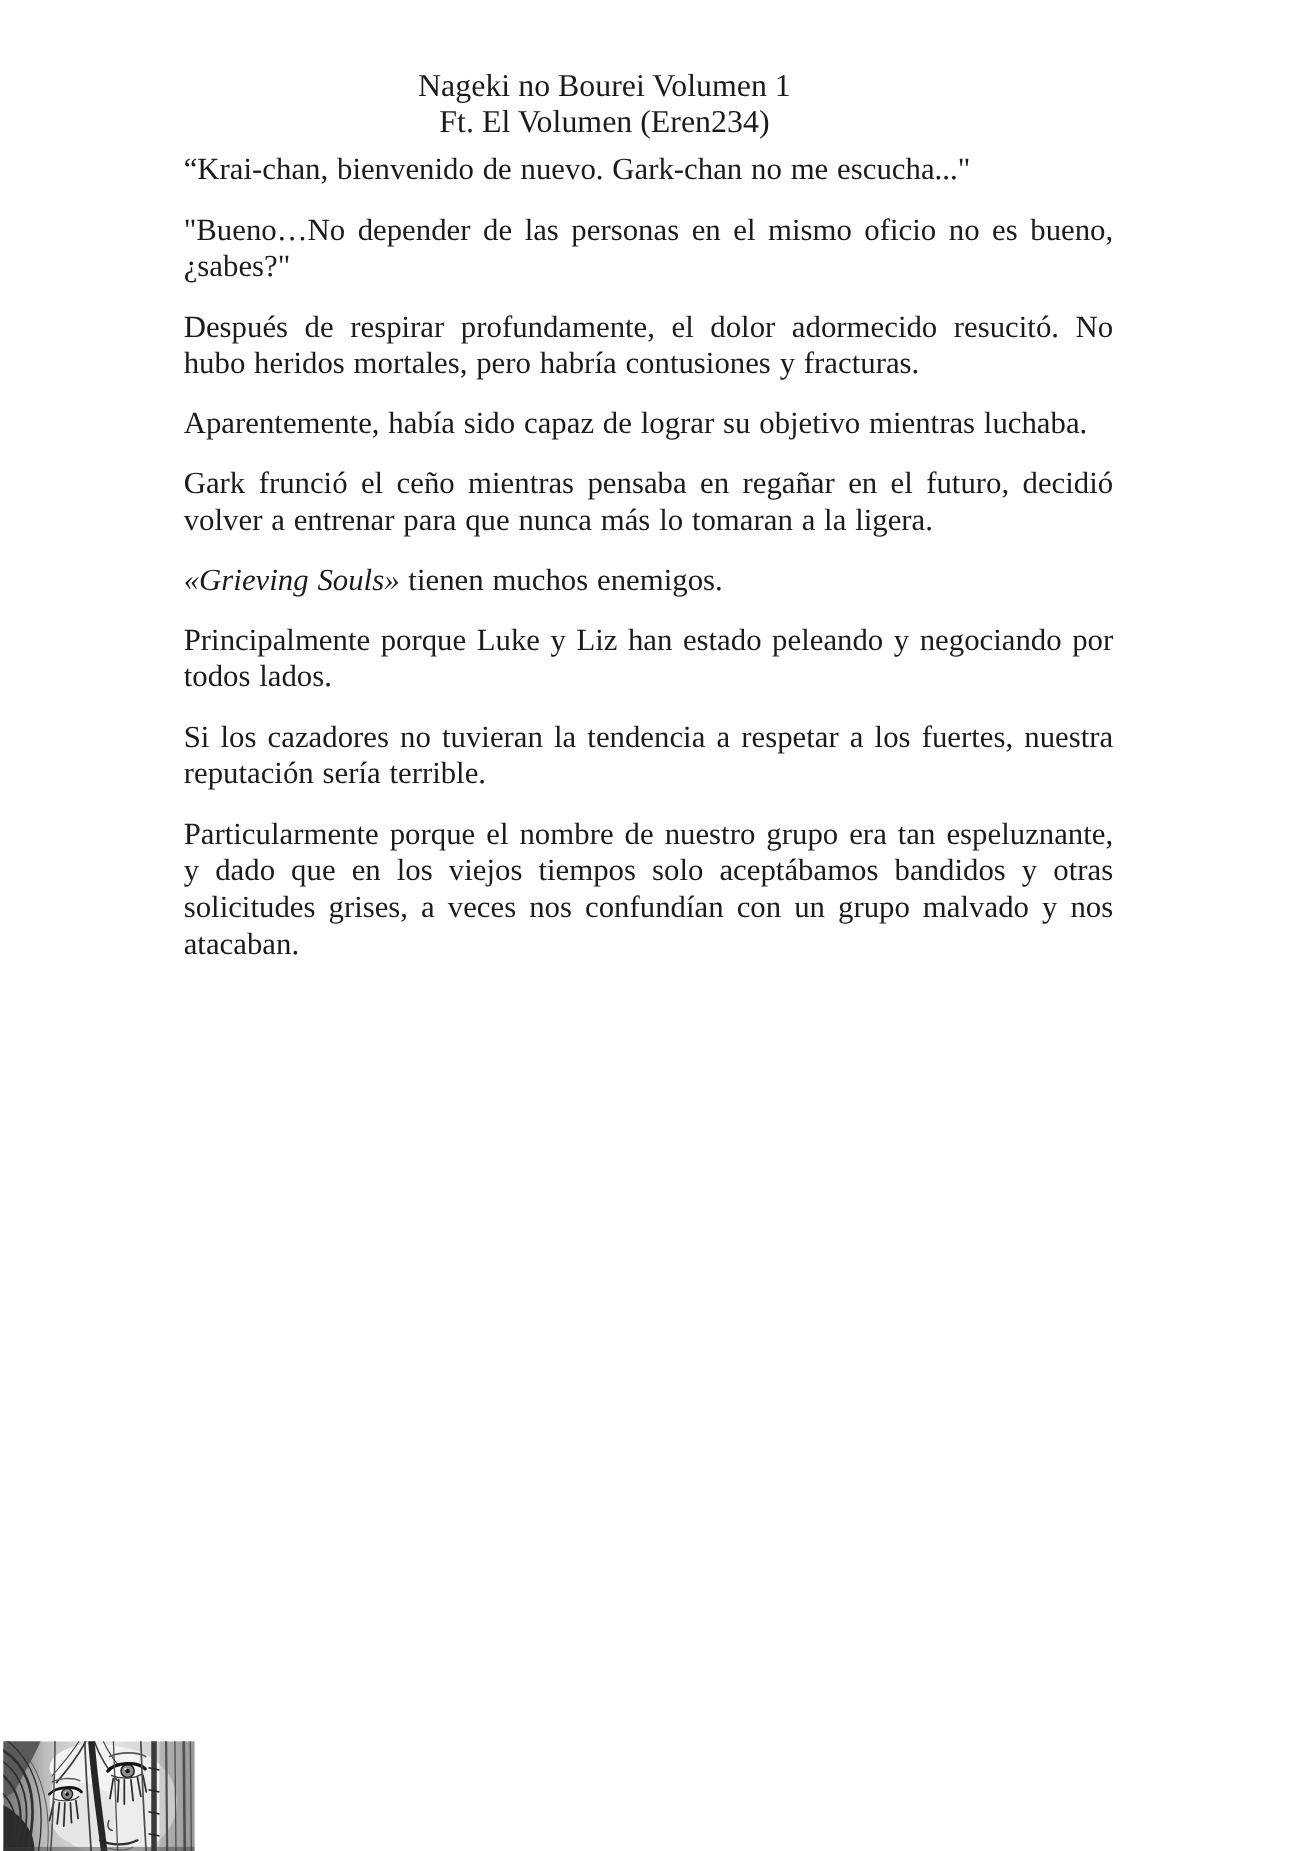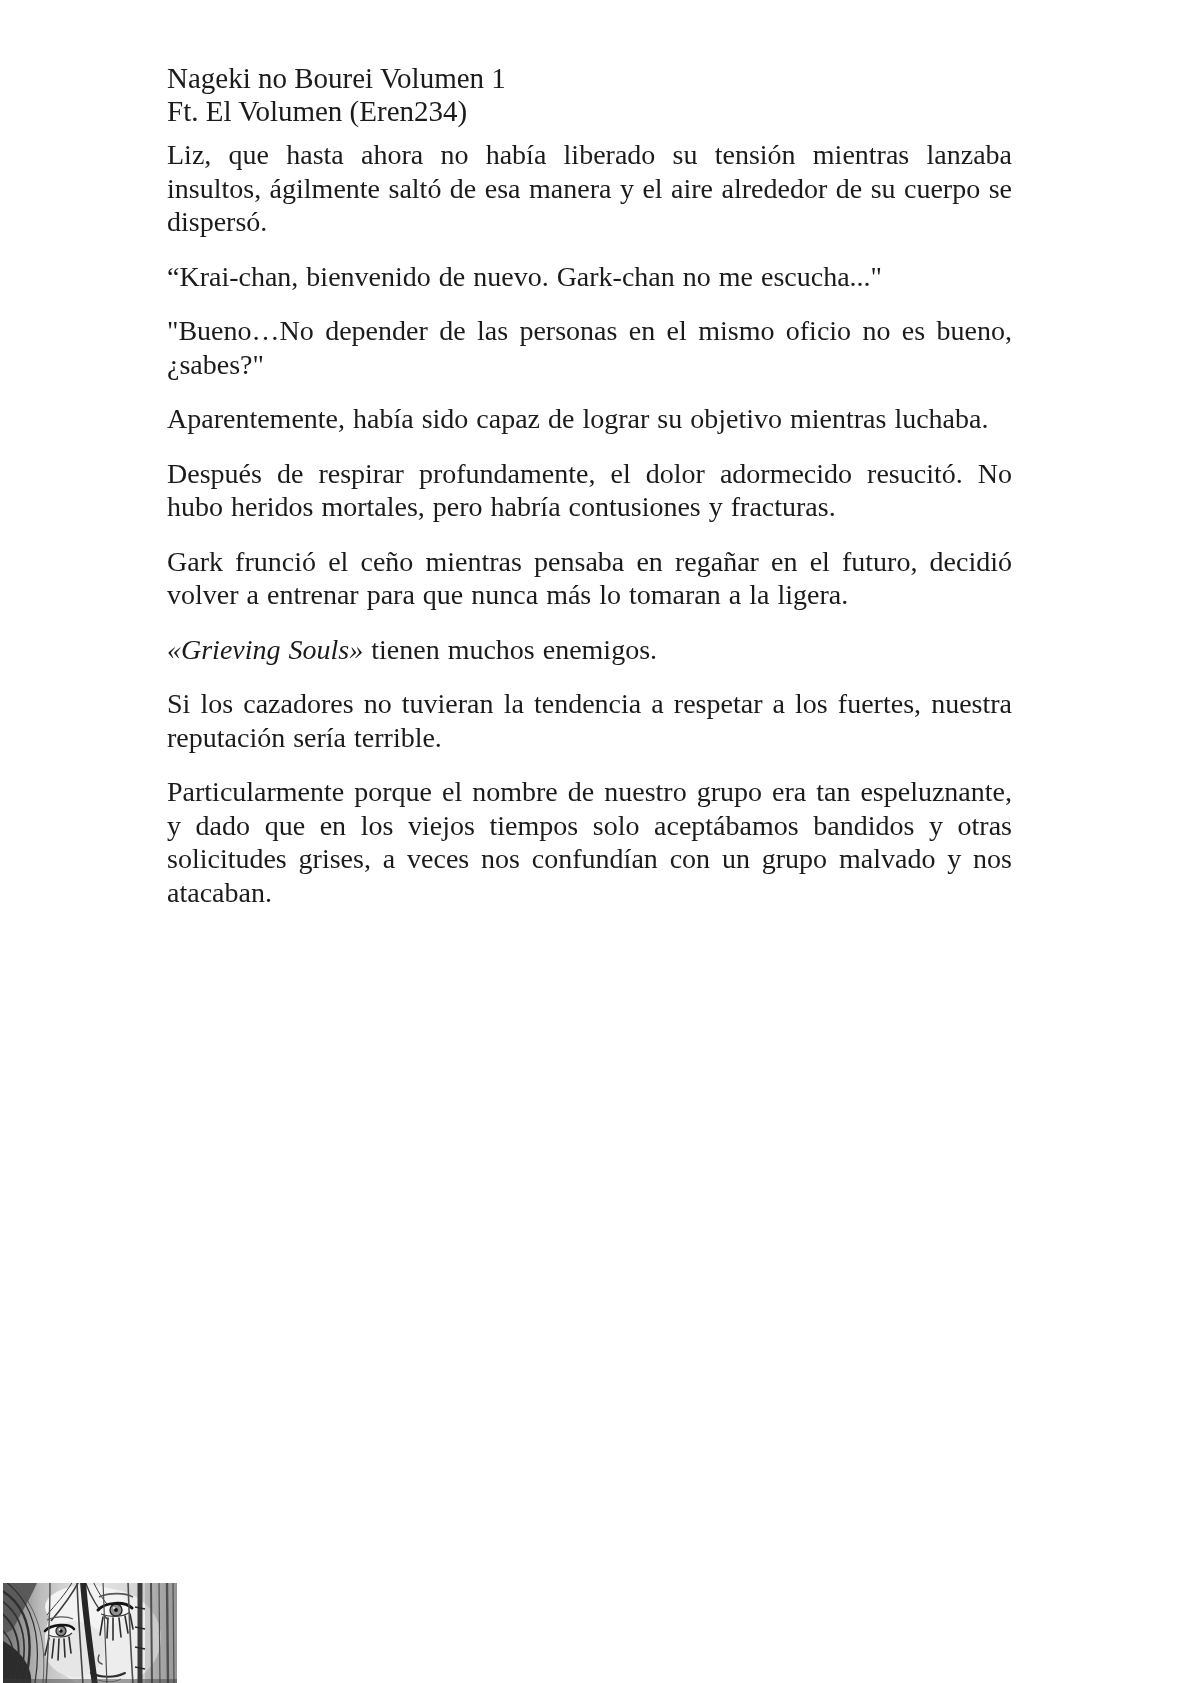--- a/index.html
+++ b/index.html
@@ -16,21 +16,21 @@
     font-family: "Liberation Serif", "DejaVu Serif", serif;
     color: #1b1b1b;
   }
   .content {
     position: absolute;
     left: 167px;
     top: 62px;
     width: 845px;
   }
   .title-block {
-    text-align: left;
+    text-align: center;
     padding-right: 80px; 
     margin: 0 0 10px 0;
   }
   .title-line {
     font-size: 29px;
     line-height: 33px;
     white-space: nowrap;
   }
   .para {
     font-size: 28px;
@@ -59,27 +59,27 @@
 <body>
 
 <div class="page">
   <div class="content">
 
     <div class="title-block">
       <div class="title-line">Nageki no Bourei Volumen 1</div>
       <div class="title-line">Ft. El Volumen (Eren234)</div>
     </div>
 
-    <p class="para"><span>Liz, que hasta ahora no había liberado su tensión mientras lanzaba insultos, ágilmente saltó de esa manera y el aire alrededor de su cuerpo se dispersó.</span></p>
     <p class="para"><span>“Krai-chan, bienvenido de nuevo. Gark-chan no me escucha..."</span></p>
     <p class="para"><span>"Bueno…No depender de las personas en el mismo oficio no es bueno, ¿sabes?"</span></p>
+    <p class="para"><span>Después de respirar profundamente, el dolor adormecido resucitó. No hubo heridos mortales, pero habría contusiones y fracturas.</span></p>
     <p class="para"><span>Aparentemente, había sido capaz de lograr su objetivo mientras luchaba.</span></p>
-    <p class="para"><span>Después de respirar profundamente, el dolor adormecido resucitó. No hubo heridos mortales, pero habría contusiones y fracturas.</span></p>
     <p class="para"><span>Gark frunció el ceño mientras pensaba en regañar en el futuro, decidió volver a entrenar para que nunca más lo tomaran a la ligera.</span></p>
     <p class="para"><span class="italic">«Grieving Souls»</span><span> tienen muchos enemigos.</span></p>
+    <p class="para"><span>Principalmente porque Luke y Liz han estado peleando y negociando por todos lados.</span></p>
     <p class="para"><span>Si los cazadores no tuvieran la tendencia a respetar a los fuertes, nuestra reputación sería terrible.</span></p>
     <p class="para"><span>Particularmente porque el nombre de nuestro grupo era tan espeluznante, y dado que en los viejos tiempos solo aceptábamos bandidos y otras solicitudes grises, a veces nos confundían con un grupo malvado y nos atacaban.</span></p>
   </div>
 
   <div class="manga-image">
     <svg viewBox="0 0 174 100" preserveAspectRatio="none" xmlns="http://www.w3.org/2000/svg">
       <defs>
         <linearGradient id="bgg" x1="0" y1="0" x2="1" y2="0">
           <stop offset="0" stop-color="#707070"></stop>
           <stop offset="0.22" stop-color="#bdbdbd"></stop>

